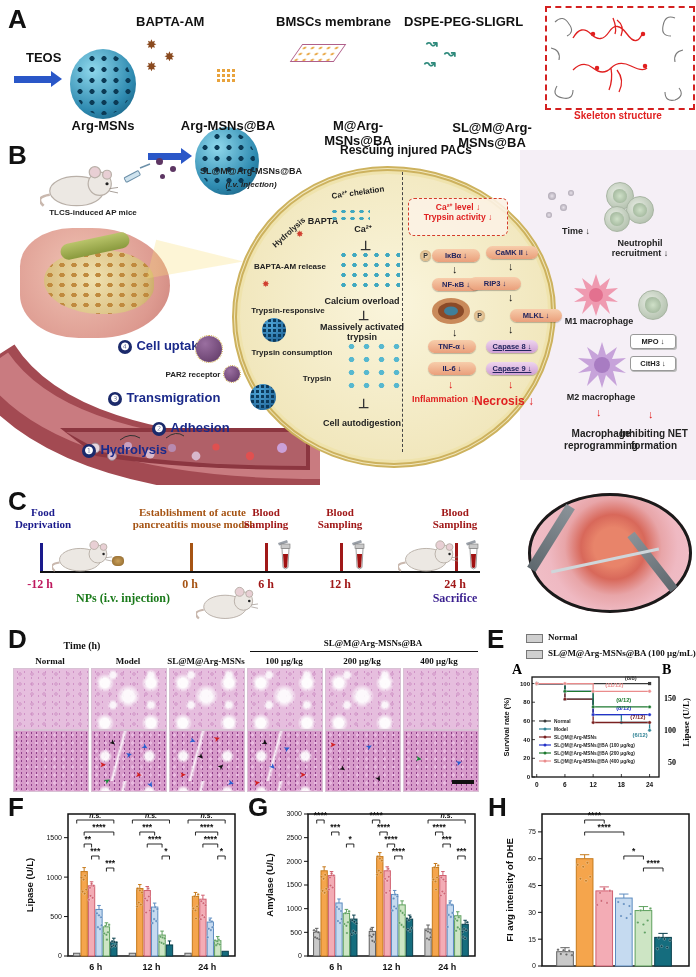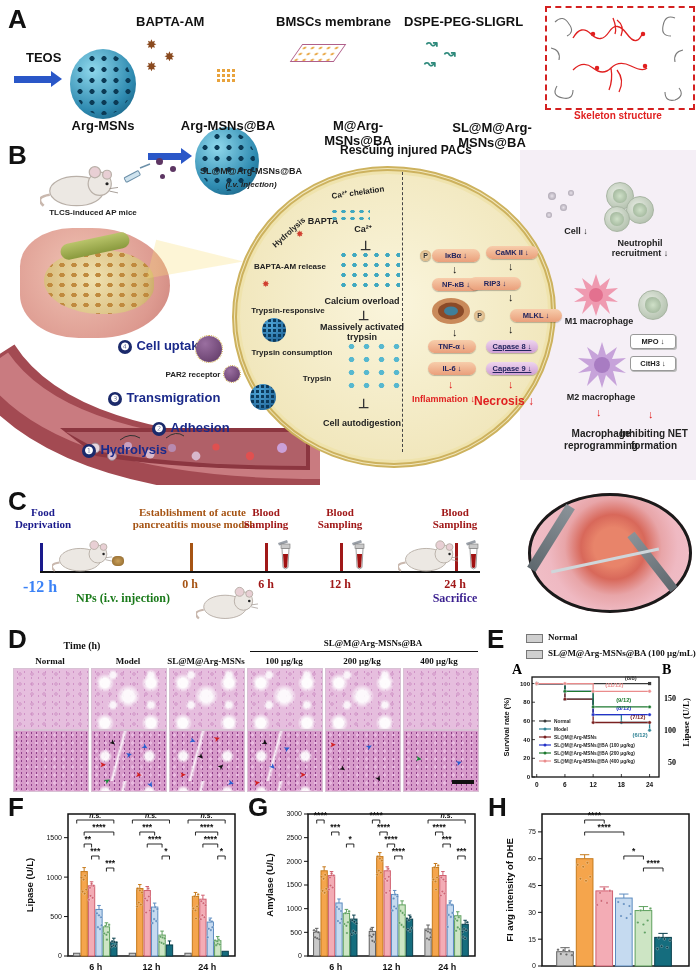--- a/index.html
+++ b/index.html
@@ -194,20 +194,24 @@
   <div class="abs blab" style="left:312px;top:418px;width:100px;font-size:9px">Cell autodigestion</div>
 
   <div class="abs" style="left:330px;top:208px;width:40px;height:14px;background-image:radial-gradient(#3fa8c0 2px,transparent 2.5px);background-size:9px 7px"></div>
   <div class="abs" style="left:338px;top:250px;width:62px;height:40px;background-image:radial-gradient(#3fa8c0 2px,transparent 2.5px);background-size:11px 10px"></div>
   <div class="abs" style="left:344px;top:340px;width:58px;height:48px;background-image:radial-gradient(#57b8cf 2.6px,transparent 3.2px);background-size:15px 13px"></div>
   <div class="abs npb" style="left:262px;top:318px;width:24px;height:24px"></div>
   <div class="abs npb" style="left:250px;top:384px;width:26px;height:26px"></div>
   <div class="abs star" style="left:262px;top:280px;font-size:9px;color:#d04030">✸</div>
   <div class="abs star" style="left:296px;top:230px;font-size:9px;color:#d04030">✸</div>
 
+  <div class="abs" style="left:408px;top:198px;width:98px;height:34px;border:1.6px dashed #d43c2a;border-radius:6px;background:rgba(252,242,228,.9);text-align:center;padding-top:2px">
+    <div class="b" style="font-size:8.5px;color:#e02020">Ca²⁺ level ↓</div>
+    <div class="b" style="font-size:8.5px;color:#e02020">Trypsin activity ↓</div>
+  </div>
 
   <div class="abs pcirc" style="left:420px;top:250px">P</div>
   <div class="abs cbox" style="left:432px;top:249px;width:48px;height:13px;line-height:13px">IκBα ↓</div>
   <div class="abs dn" style="left:452px;top:265px">↓</div>
   <div class="abs cbox" style="left:432px;top:278px;width:48px;height:13px;line-height:13px">NF-κB ↓</div>
   <svg class="abs" style="left:430px;top:296px" width="42" height="30">
     <ellipse cx="21" cy="15" rx="19" ry="13" fill="#c98a5a"></ellipse>
     <ellipse cx="21" cy="15" rx="13" ry="8.5" fill="#8a4a28"></ellipse>
     <ellipse cx="21" cy="15" rx="7" ry="4.5" fill="#3f7f9a"></ellipse>
   </svg>
@@ -227,21 +231,21 @@
   <div class="abs dn" style="left:508px;top:325px">↓</div>
   <div class="abs cbox pur" style="left:486px;top:340px;width:52px;height:13px;line-height:13px">Capase 8 ↓</div>
   <div class="abs cbox pur" style="left:486px;top:362px;width:52px;height:13px;line-height:13px">Capase 9 ↓</div>
   <div class="abs dn red" style="left:508px;top:380px">↓</div>
   <div class="abs b" style="left:474px;top:394px;width:64px;font-size:12px;color:#e02020">Necrosis ↓</div>
 
   <div class="abs dot" style="left:548px;top:192px;width:8px;height:8px;background:radial-gradient(#e8e2ea,#9a93a0)"></div>
   <div class="abs dot" style="left:560px;top:204px;width:7px;height:7px;background:radial-gradient(#e8e2ea,#9a93a0)"></div>
   <div class="abs dot" style="left:546px;top:212px;width:6px;height:6px;background:radial-gradient(#e8e2ea,#9a93a0)"></div>
   <div class="abs dot" style="left:568px;top:190px;width:6px;height:6px;background:radial-gradient(#e8e2ea,#9a93a0)"></div>
-  <div class="abs blab" style="left:548px;top:226px;width:56px;font-size:9px">Cell ↓</div>
+  <div class="abs blab" style="left:548px;top:226px;width:56px;font-size:9px">Time ↓</div>
 
   <div class="abs neut" style="left:606px;top:182px;width:26px;height:26px"></div>
   <div class="abs neut" style="left:626px;top:196px;width:26px;height:26px"></div>
   <div class="abs neut" style="left:604px;top:206px;width:24px;height:24px"></div>
   <div class="abs blab" style="left:600px;top:238px;width:80px;font-size:9px">Neutrophil recruitment ↓</div>
 
   <svg class="abs" style="left:574px;top:272px" width="44" height="44">
     <polygon points="22,2 26,14 36,6 32,17 44,16 34,24 44,30 32,29 36,42 26,32 22,44 18,32 8,42 12,29 0,30 10,24 0,16 12,17 8,6 18,14" fill="#ef9ab0"></polygon>
     <circle cx="22" cy="23" r="7" fill="#e3718f"></circle>
   </svg>
@@ -268,21 +272,21 @@
   <div class="abs tick" style="left:265px;top:543px;height:28px;background:#a01818"></div>
   <div class="abs tick" style="left:340px;top:543px;height:28px;background:#a01818"></div>
   <div class="abs tick" style="left:455px;top:543px;height:28px;background:#a01818"></div>
 
   <div class="abs tl-lab" style="left:8px;top:506px;width:70px;color:#1a1a8c">Food Deprivation</div>
   <div class="abs tl-lab" style="left:115px;top:506px;width:155px;color:#a65414">Establishment of acute pancreatitis mouse model</div>
   <div class="abs tl-lab" style="left:240px;top:506px;width:52px;color:#a01818">Blood Sampling</div>
   <div class="abs tl-lab" style="left:314px;top:506px;width:52px;color:#a01818">Blood Sampling</div>
   <div class="abs tl-lab" style="left:429px;top:506px;width:52px;color:#a01818">Blood Sampling</div>
 
-  <div class="abs tl-lab" style="left:18px;top:578px;width:44px;color:#3b82f6;font-size:16px">-12 h</div>
+  <div class="abs tl-lab" style="left:18px;top:578px;width:44px;color:#be185d;font-size:12px">-12 h</div>
   <div class="abs tl-lab" style="left:172px;top:578px;width:36px;color:#a65414;font-size:12px">0 h</div>
   <div class="abs tl-lab" style="left:248px;top:578px;width:36px;color:#a01818;font-size:12px">6 h</div>
   <div class="abs tl-lab" style="left:322px;top:578px;width:36px;color:#a01818;font-size:12px">12 h</div>
   <div class="abs tl-lab" style="left:437px;top:578px;width:36px;color:#a01818;font-size:12px">24 h</div>
 
   <div class="abs tl-lab" style="left:48px;top:592px;width:150px;color:#1a7a1a;font-size:12px">NPs (i.v. injection)</div>
   <div class="abs tl-lab" style="left:420px;top:592px;width:70px;color:#3a1f8f;font-size:12px">Sacrifice</div>
 
   <svg class="abs" style="left:52px;top:536px" width="60" height="38">
       <use href="#mouse"></use>

